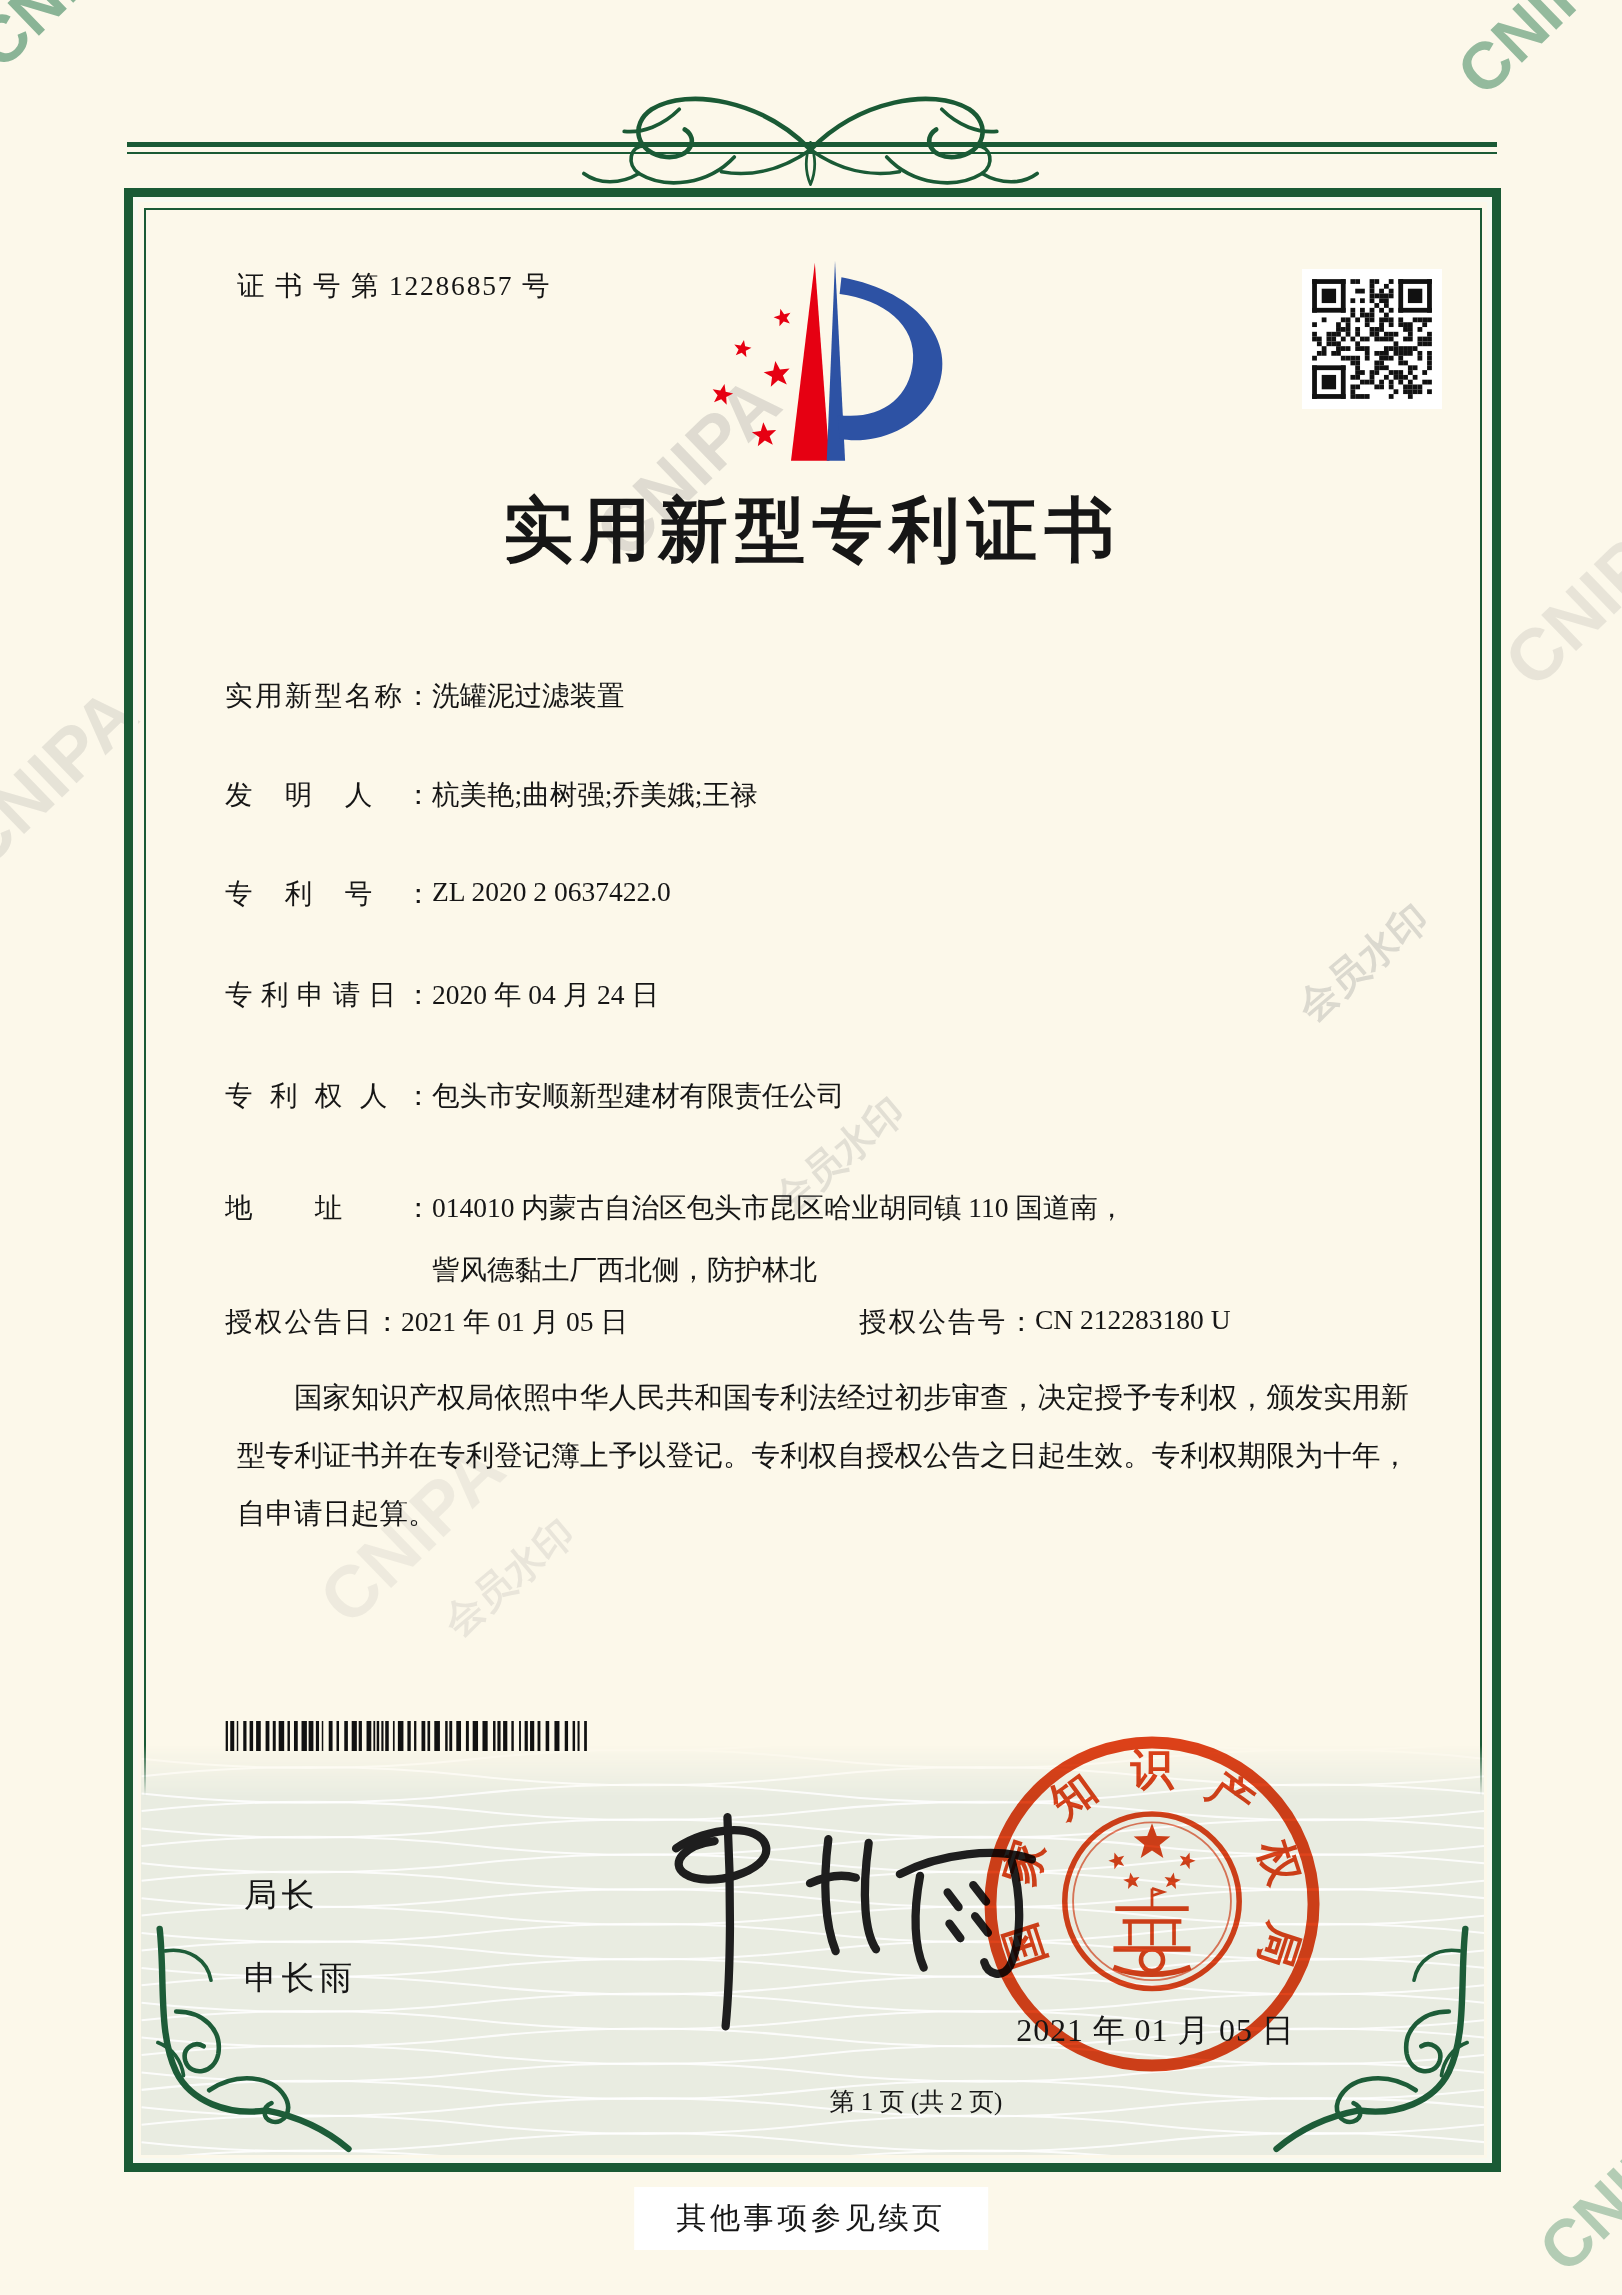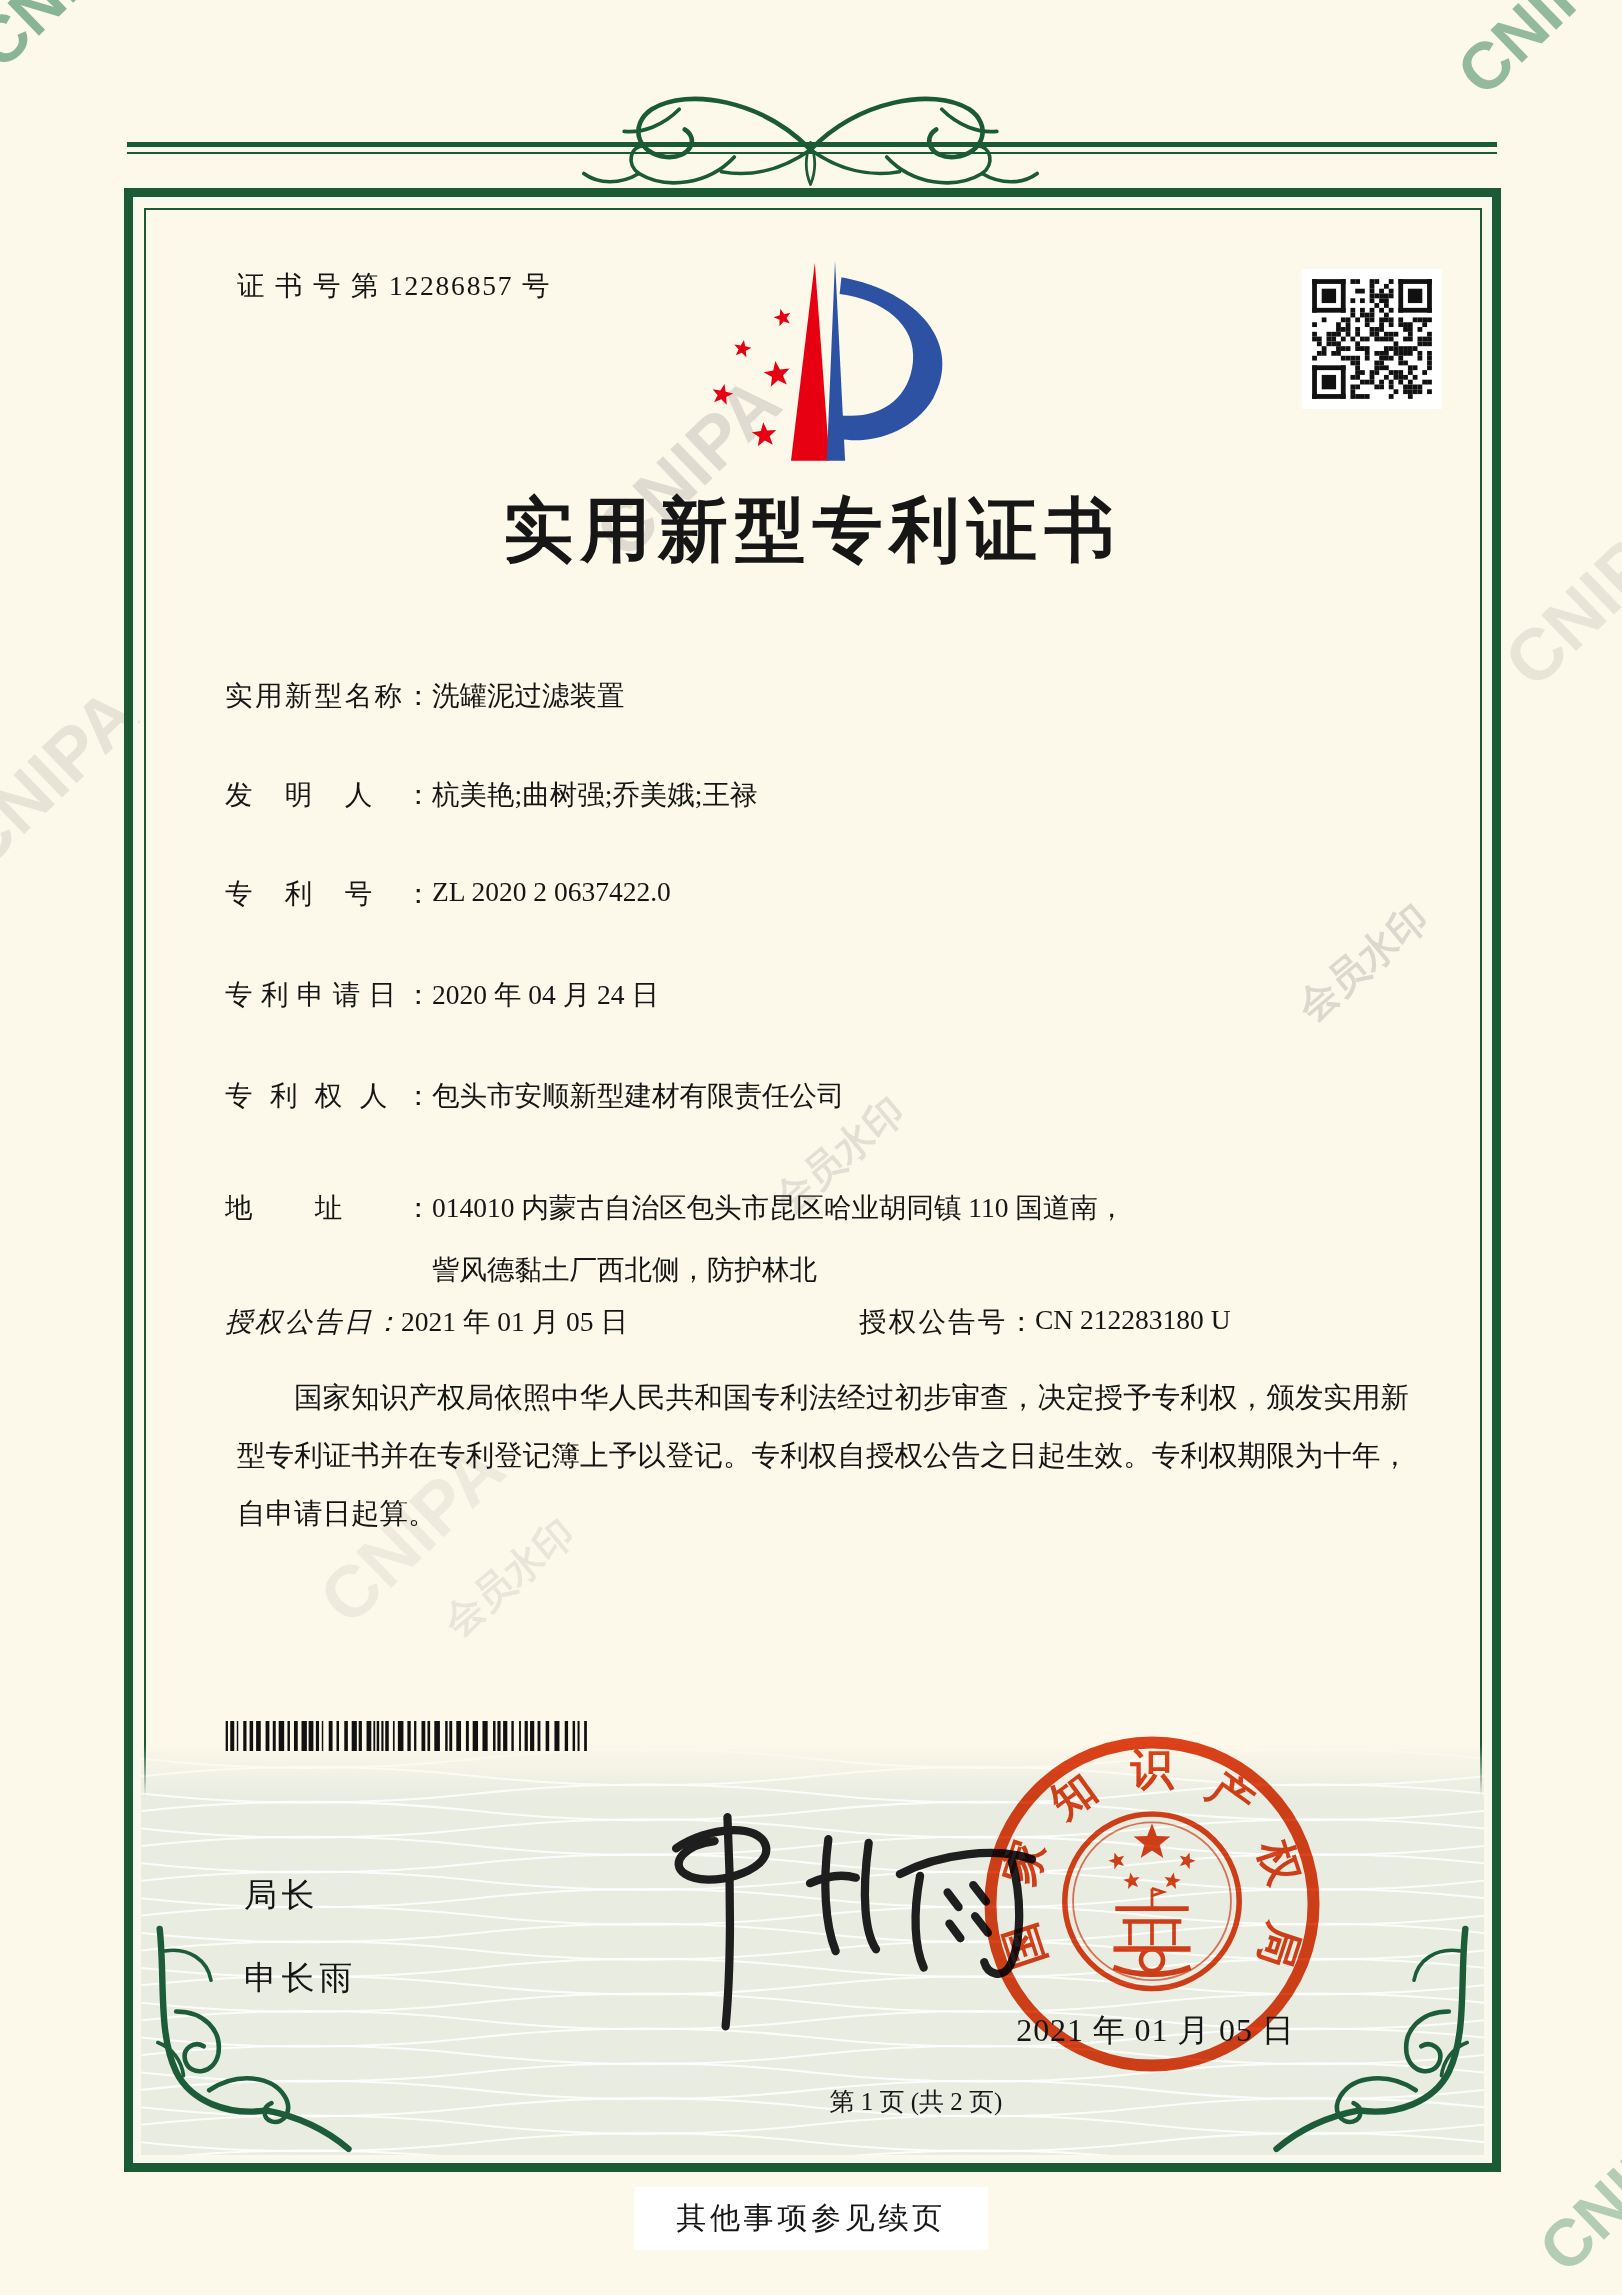--- a/index.html
+++ b/index.html
@@ -411,21 +411,21 @@
     <span class="lbl">专利申请日：</span><span class="val">2020 年 04 月 24 日</span>
   </div>
   <div class="row" style="top:1078px">
     <span class="lbl">专利权人：</span><span class="val">包头市安顺新型建材有限责任公司</span>
   </div>
   <div class="row" style="top:1177px;line-height:62px">
     <span class="lbl">地址：</span><span class="val" style="white-space:normal;width:992px"><span>014010 内蒙古自治区包头市昆区哈业胡同镇 110 国道南，</span><br>
       <span class="val2">訾风德黏土厂西北侧，防护林北</span></span>
   </div>
   <div class="row" style="top:1304px;width:1194px">
-    <span class="lbl" style="width:176px;font-style:italic;">授权公告日：</span><span class="val">2021 年 01 月 05 日</span>
+    <span class="lbl" style="width:176px;">授权公告日：</span><span class="val">2021 年 01 月 05 日</span>
     <span class="grant2">
       <span class="lbl" style="width:176px;">授权公告号：</span><span class="val">CN 212283180 U</span>
     </span>
   </div>
 
   <div class="paras">
     <p>国家知识产权局依照中华人民共和国专利法经过初步审查，决定授予专利权，颁发实用新型专利证书并在专利登记簿上予以登记。专利权自授权公告之日起生效。专利权期限为十年，自申请日起算。</p>
   </div>
 
   <svg id="barcode" class="abs" style="left:224px;top:1721px" width="367" height="30" viewBox="0 0 400 33">

